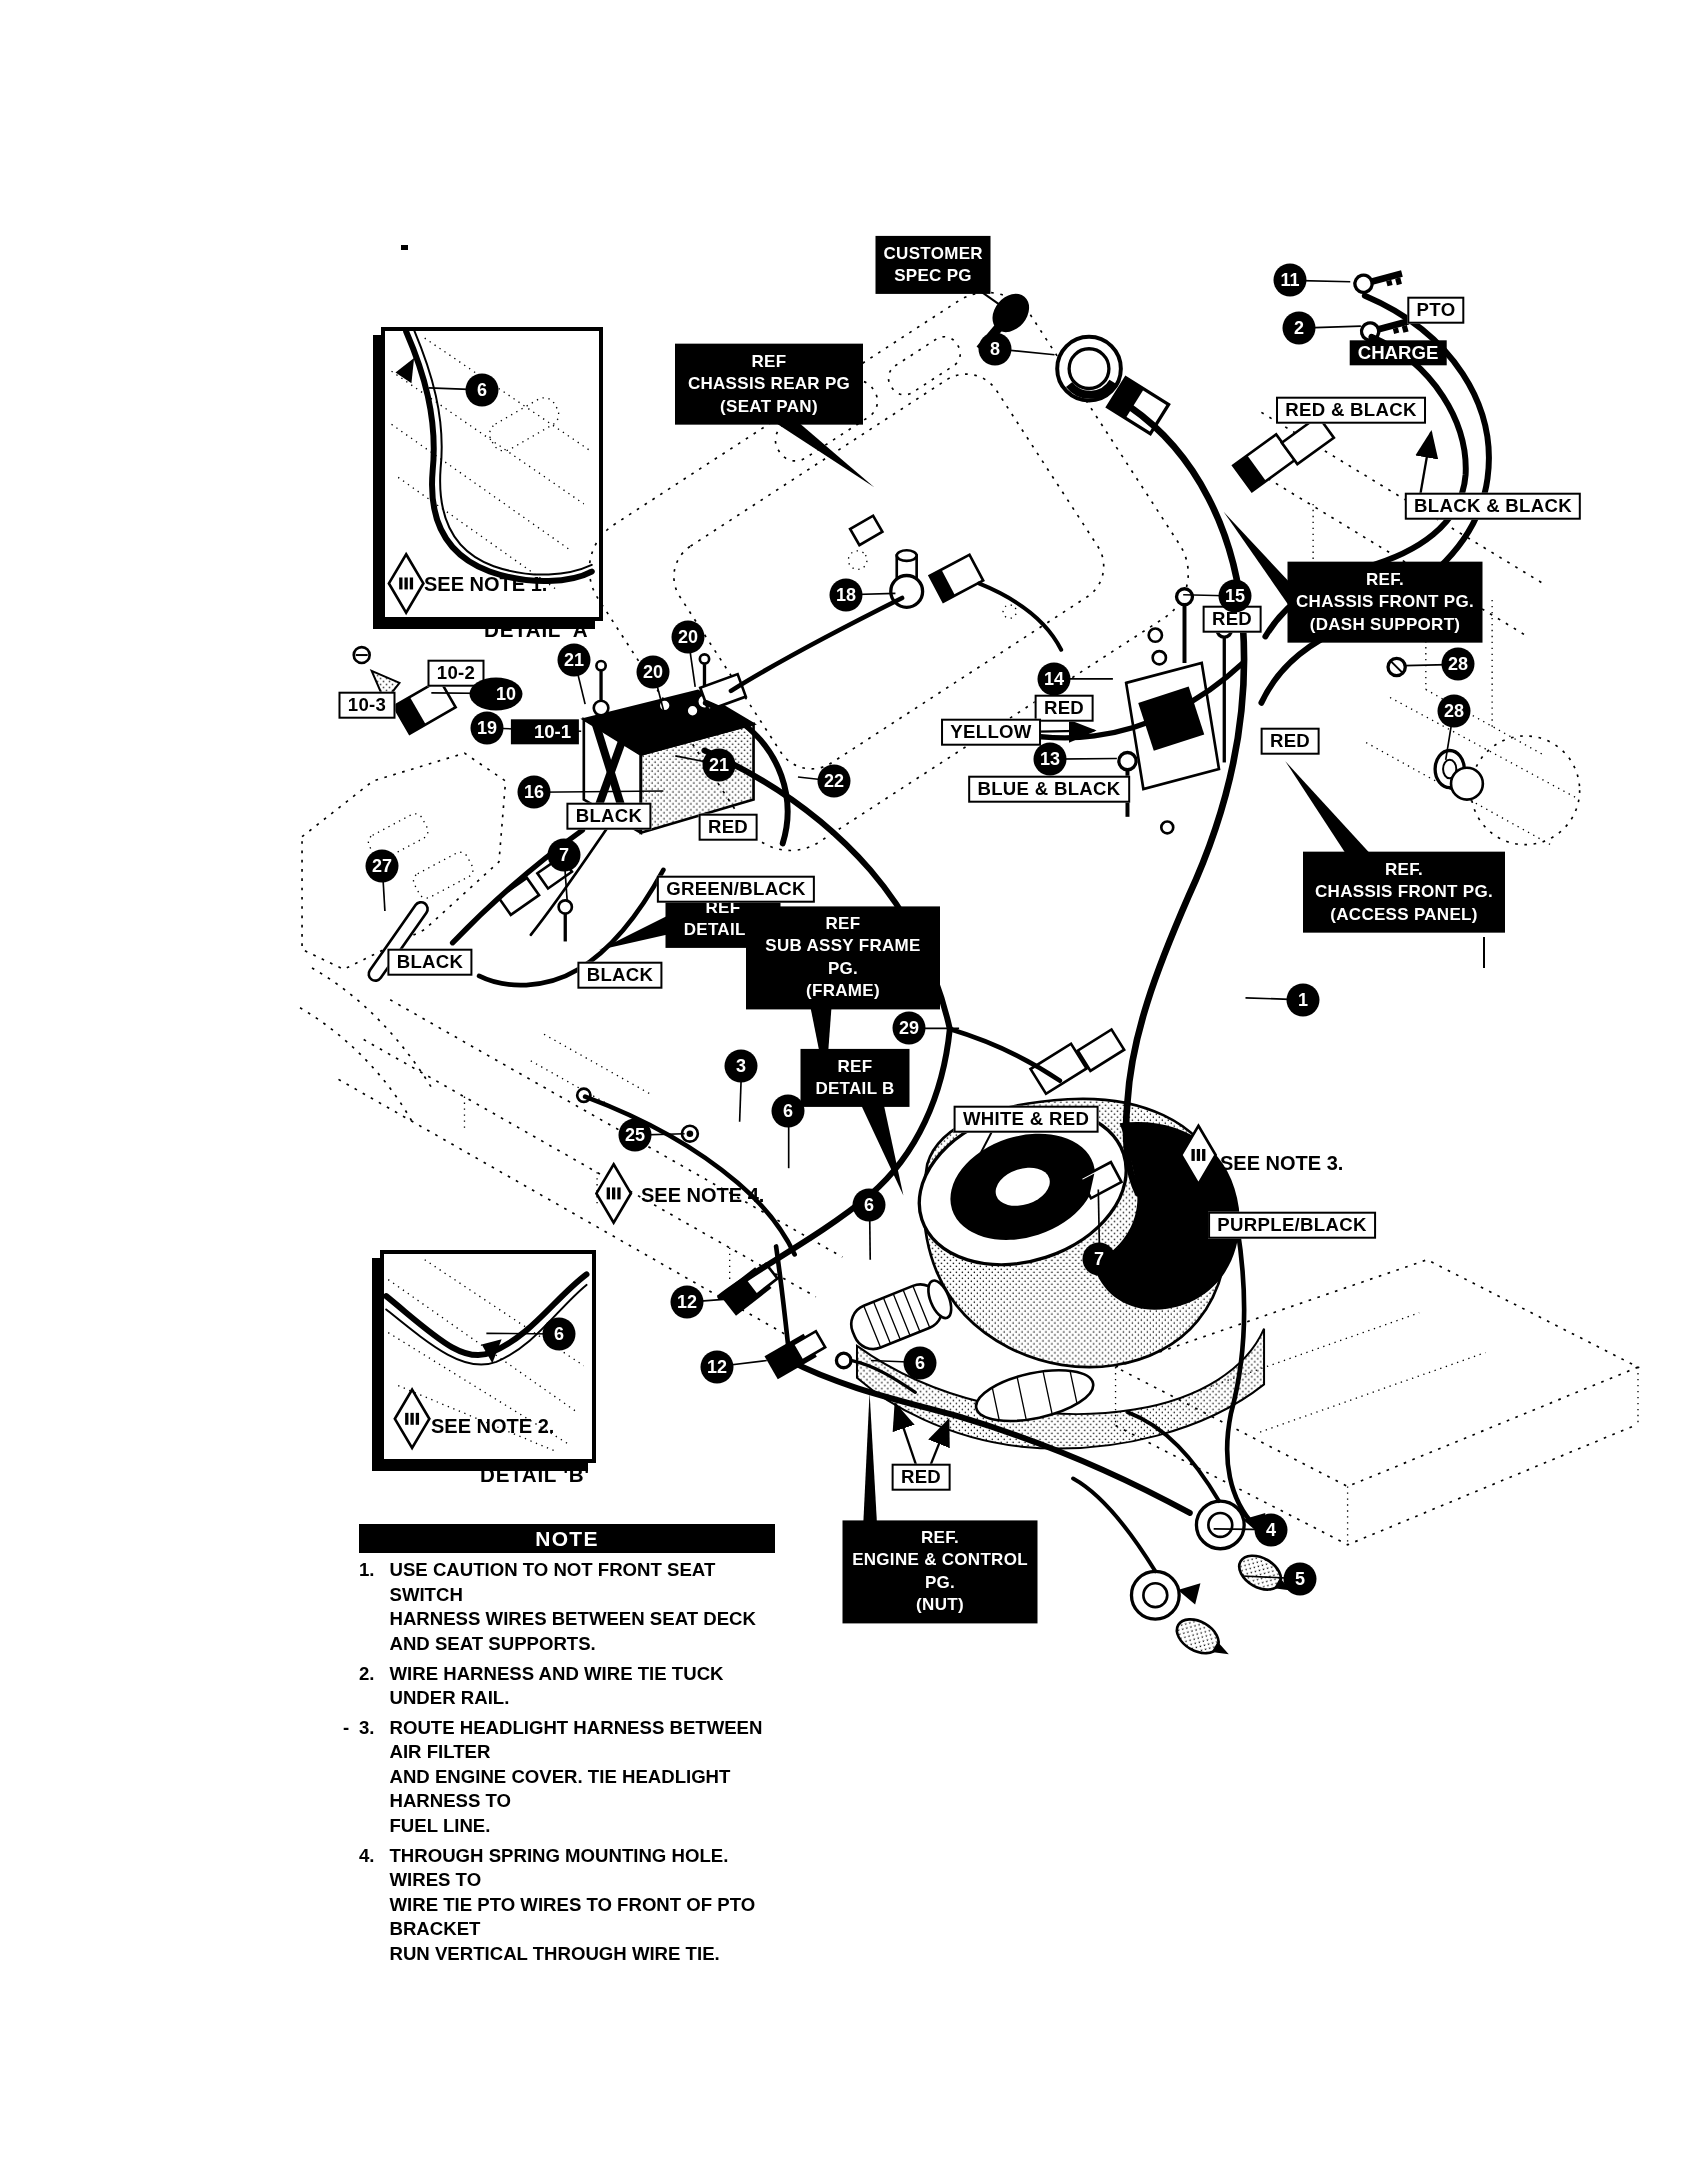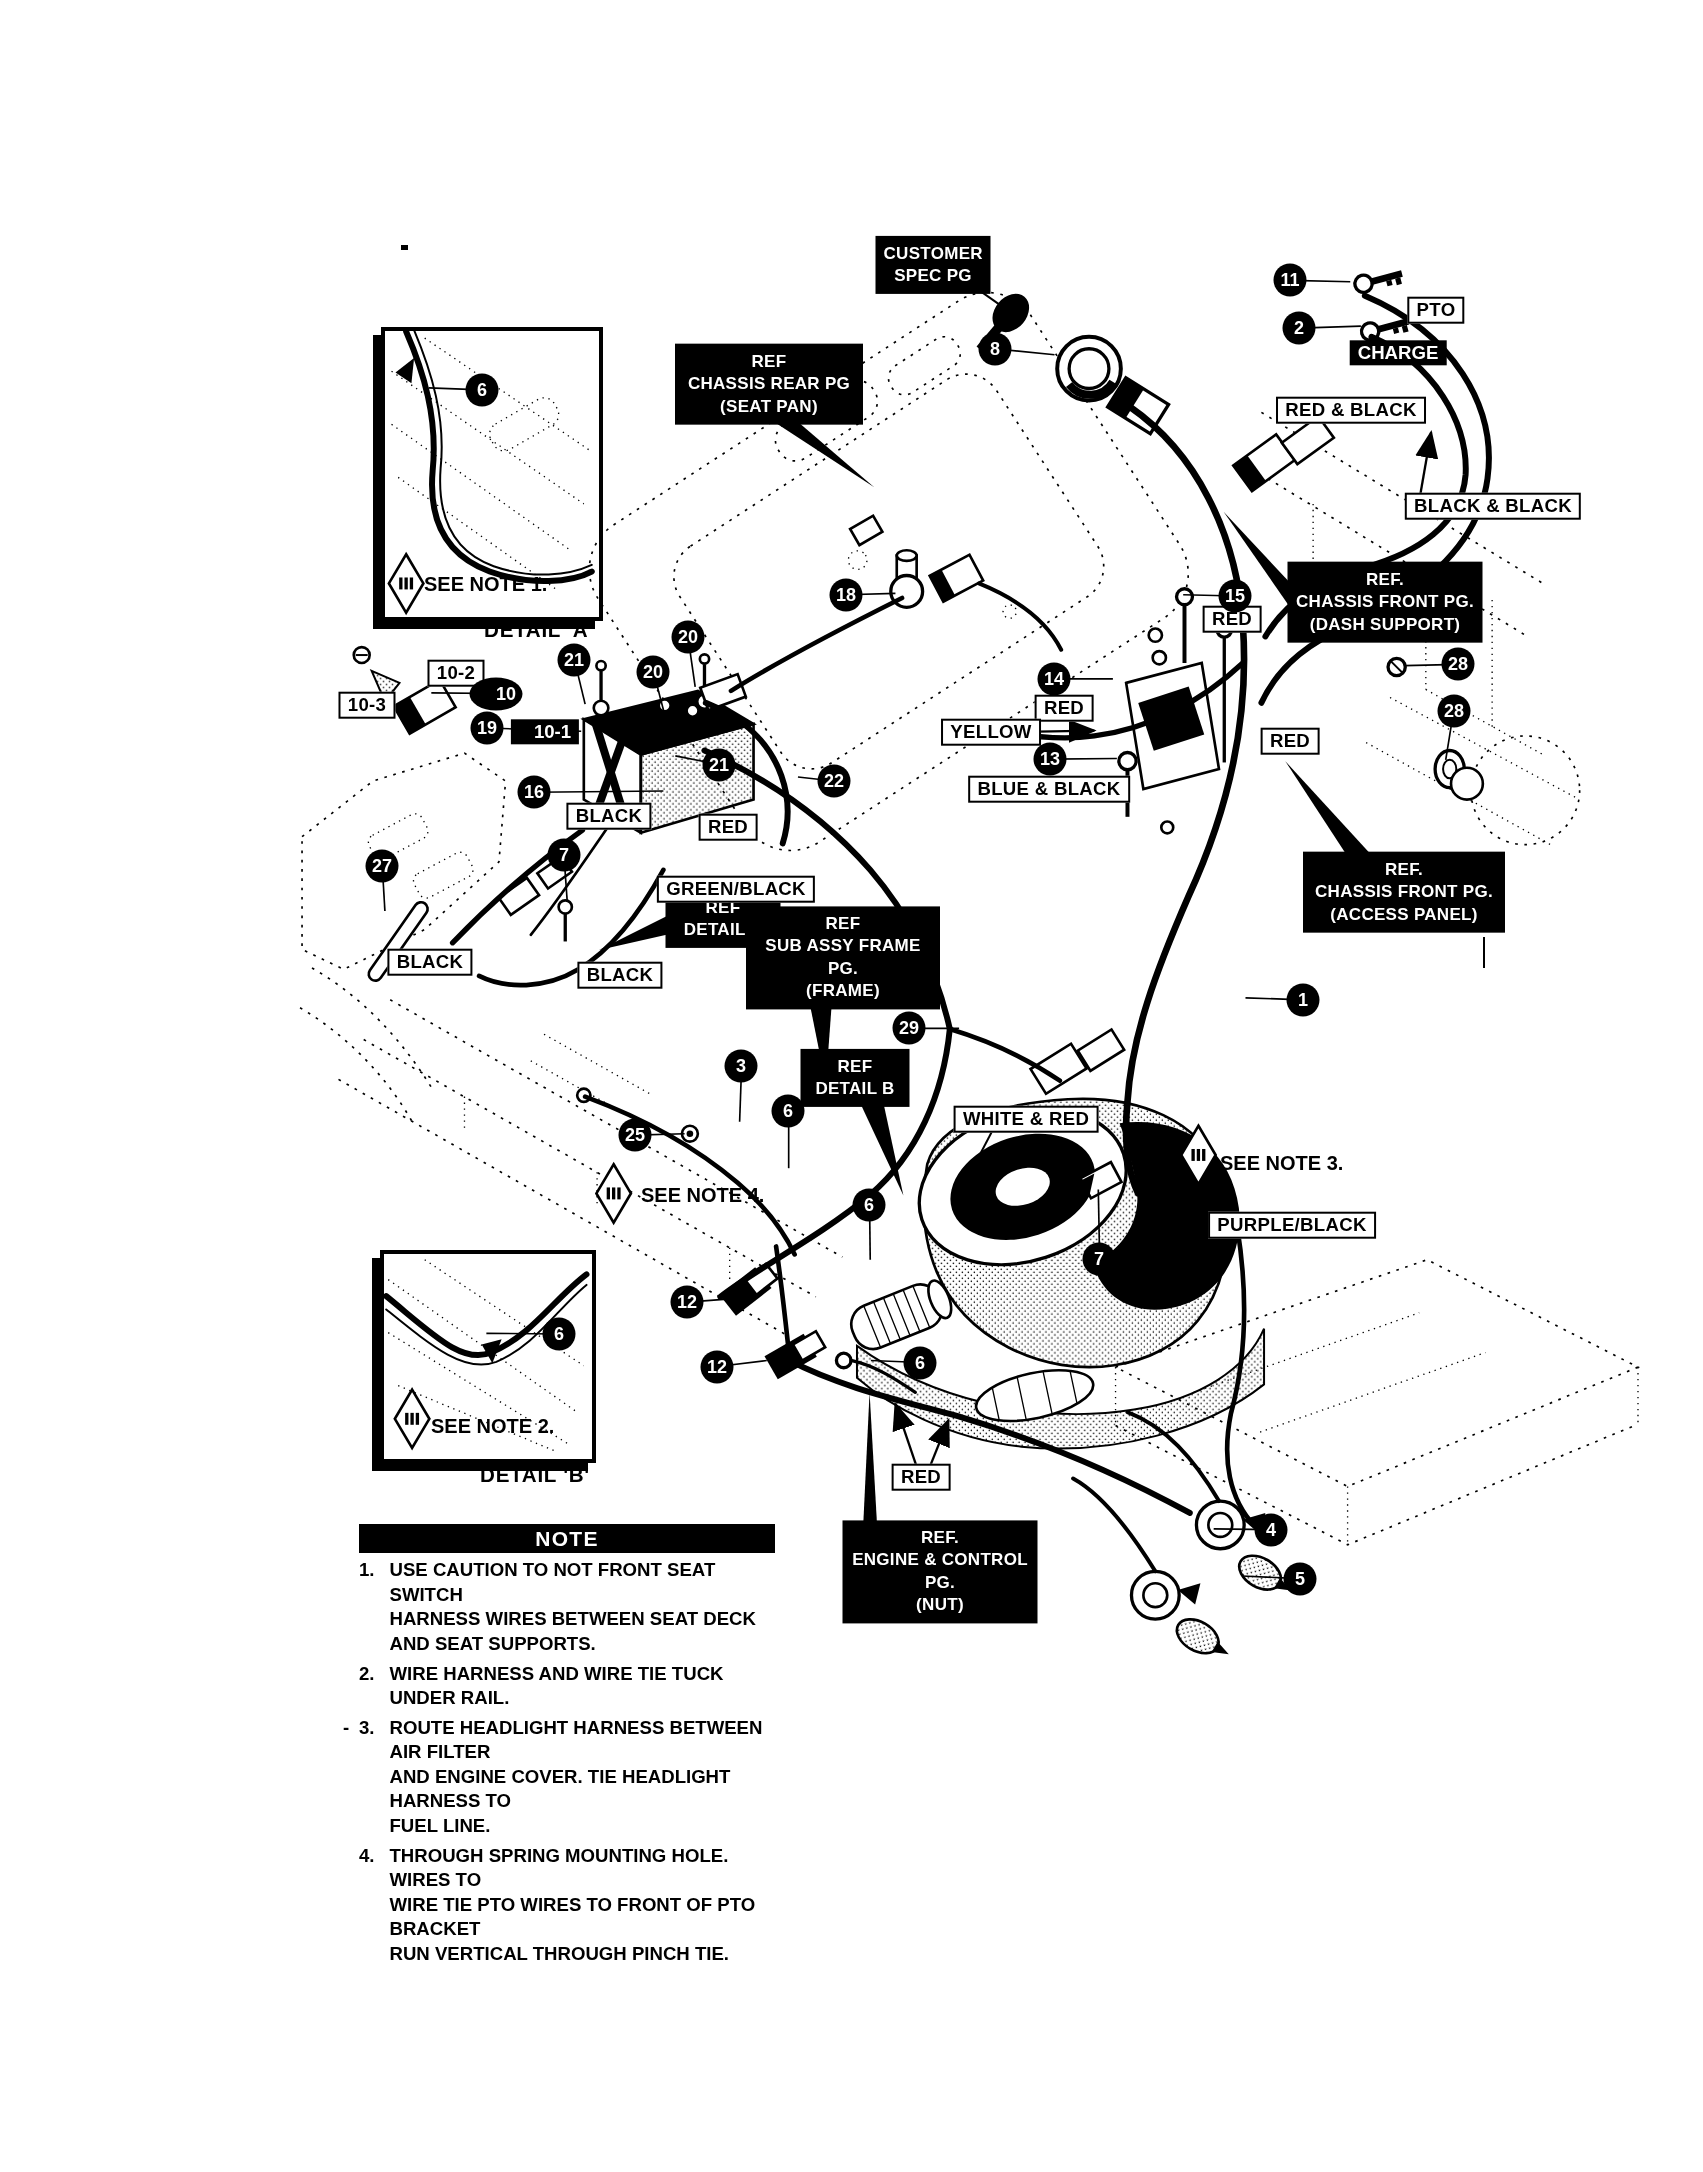--- a/index.html
+++ b/index.html
@@ -507,20 +507,20 @@
             <div>ROUTE HEADLIGHT HARNESS BETWEEN AIR FILTER</div>
             <div>AND ENGINE COVER.  TIE HEADLIGHT HARNESS TO</div>
             <div>FUEL LINE.</div>
           </div>
         </div>
         <div class="item">
           <div class="num">4.</div>
           <div class="body">
             <div>THROUGH SPRING MOUNTING HOLE.  WIRES TO</div>
             <div>WIRE TIE PTO WIRES TO FRONT OF PTO BRACKET</div>
-            <div>RUN VERTICAL THROUGH PINCH TIE.</div>
+            <div>RUN VERTICAL THROUGH WIRE TIE.</div>
           </div>
         </div>
       </div>
   </div>
 
 </div>
 
 
 </body></html>

